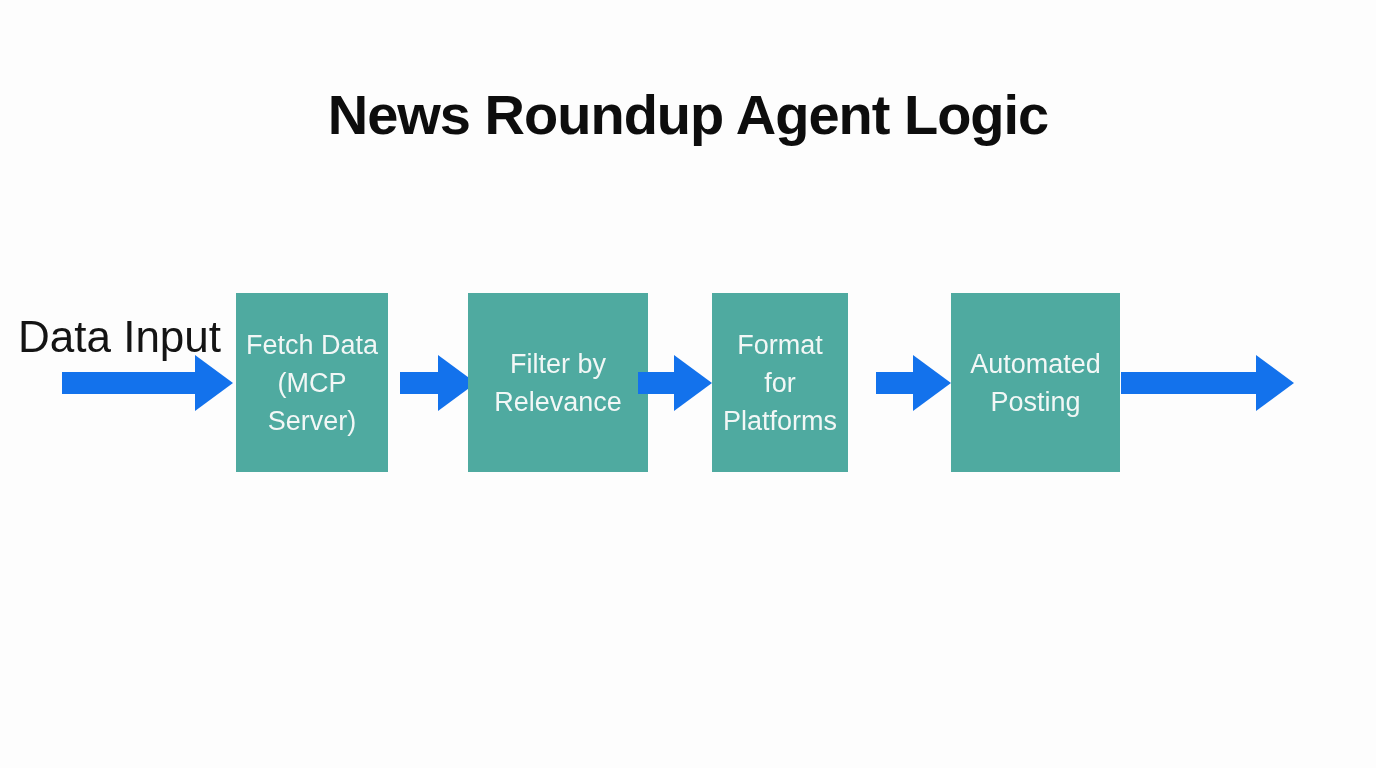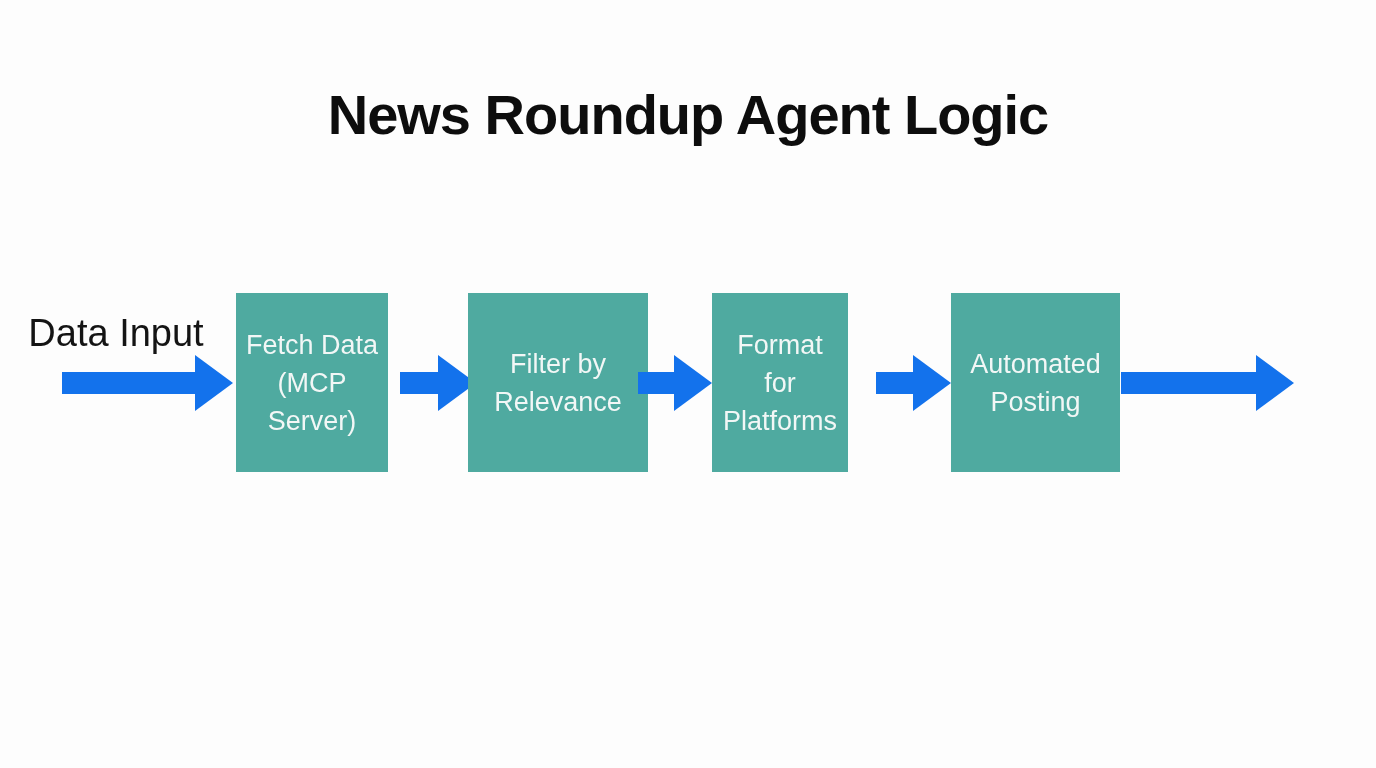--- a/index.html
+++ b/index.html
@@ -29,21 +29,21 @@
     top: 82px;
     width: 100%;
     text-align: center;
     font-size: 56px;
     font-weight: 700;
     letter-spacing: -1px;
     color: var(--title-text);
   }
   .endpoint-label {
     position: absolute;
-    font-size: 38px;
+    font-size: 44px;
     font-weight: 400;
     color: var(--label-text);
     white-space: nowrap;
   }
   .endpoint-label.input { left: 18px; top: 312px; width: 196px; text-align: center; }
   .endpoint-label.output { left: 1160px; top: 314px; width: 200px; text-align: center; }
   .step-box {
     position: absolute;
     top: 293px;
     height: 179px;

